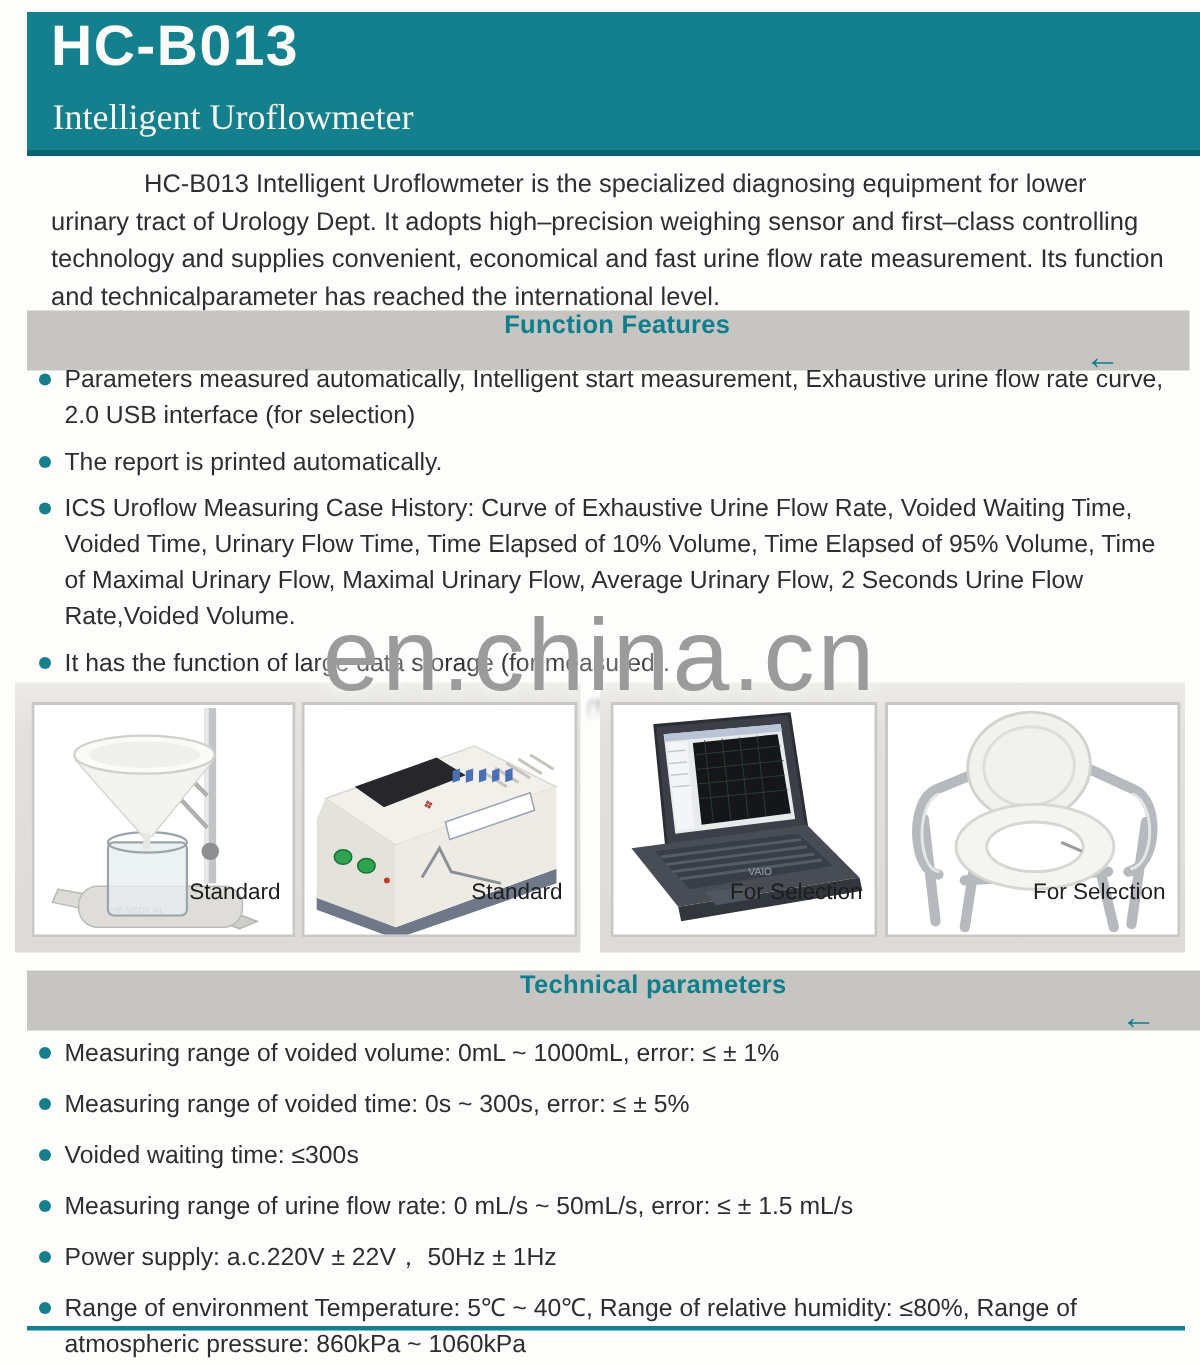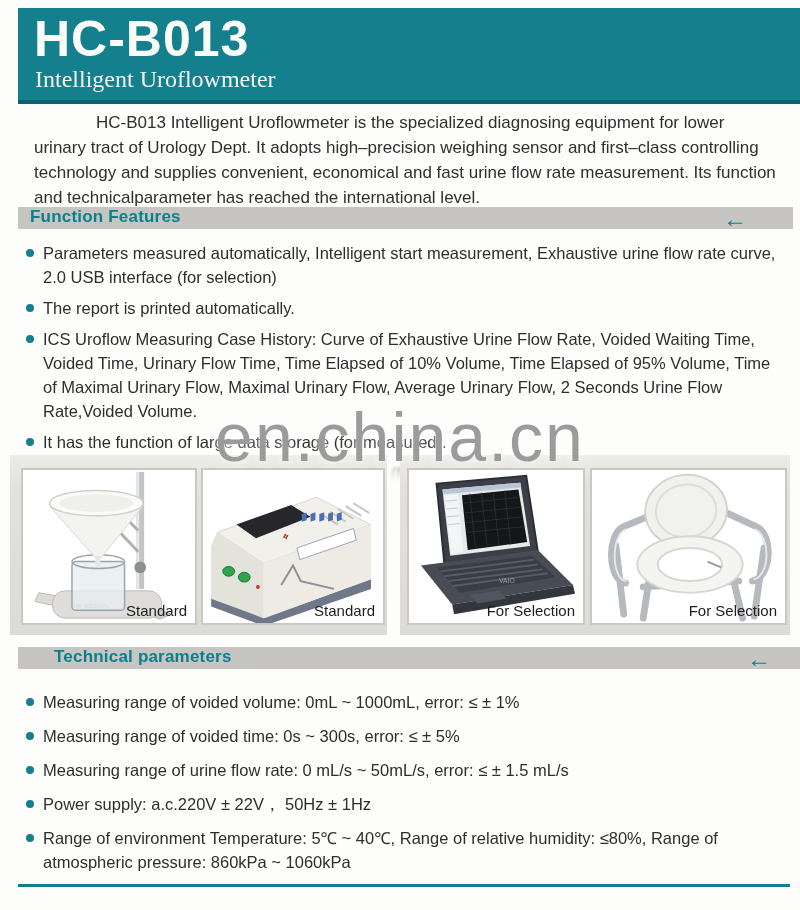--- a/index.html
+++ b/index.html
@@ -7,35 +7,35 @@
     position:relative;width:800px;height:910px;background:#fdfdfc;overflow:hidden;
     font-family:"Liberation Sans", sans-serif;color:#333;
   }
   
   .hdr{
     position:absolute;left:18px;top:8px;right:0;height:92px;
     background:#15808d;border-bottom:4px solid #0a6470;
   }
   .hdr-model{
     position:absolute;left:16px;top:2px;margin:0;
-    font-size:50px;font-weight:bold;color:#fbfbf7;letter-spacing:1px;
+    font-size:38px;font-weight:bold;color:#fbfbf7;letter-spacing:1px;
   }
   .hdr-sub{
     position:absolute;left:17px;top:58px;margin:0;
     font-family:"Liberation Serif", serif;font-size:24px;color:#f4f4ee;font-weight:normal;
   }
   
   .intro{
     position:absolute;left:34px;top:110px;width:745px;margin:0;
     font-size:17px;line-height:25px;color:#2f2f2f;text-indent:62px;
   }
   
   .secbar{
-    position:absolute;left:18px;width:775px;height:22px;
-    background:#c6c5c2;display:flex;align-items:flex-start;
+    position:absolute;left:18px;width:775px;height:40px;
+    background:#c6c5c2;display:flex;align-items:center;flex-direction:column;
   }
   .secbar .sec-title{
     margin-left:12px;font-size:17px;font-weight:bold;color:#0b7f8d;letter-spacing:.2px;
   }
   .secbar .sec-arrow{
     margin-left:auto;margin-right:46px;font-size:24px;line-height:1;color:#0b7f8d;font-weight:bold;
   }
   .bar-features{top:207px;}
   .bar-tech{top:647px;padding-left:24px;}
   
@@ -71,21 +71,21 @@
   .band-right{left:400px;width:390px;}
   .pbox{
     position:absolute;top:468px;height:157px;z-index:2;background:#fff;
     border:2px solid #c9c8c4;box-sizing:border-box;
   }
   .pbox-1{left:21px;width:176px;}
   .pbox-2{left:201px;width:184px;}
   .pbox-3{left:407px;width:178px;}
   .pbox-4{left:590px;width:197px;}
   .pbox .plabel{
-    position:absolute;right:8px;bottom:4px;font-size:15px;color:#1d1d1d;
+    position:absolute;right:8px;bottom:20px;font-size:15px;color:#1d1d1d;
   }
   .pbox svg{position:absolute;left:0;top:0;width:100%;height:100%;}
   
   .bottom-rule{
     position:absolute;left:18px;top:884px;width:772px;height:3px;background:#15808d;
   }
 </style>
 </head>
 <body>
 
@@ -233,20 +233,21 @@
   </figure>
 
   <div class="secbar bar-tech">
     <span class="sec-title">Technical parameters</span>
     <span class="sec-arrow">←</span>
   </div>
 
   <ul class="blist tech-list">
     <li><span>Measuring range of voided volume: 0mL ~ 1000mL, error: ≤ ± 1%</span></li>
     <li><span>Measuring range of voided time: 0s ~ 300s, error: ≤ ± 5%</span></li>
+    <li><span>Voided waiting time: ≤300s</span></li>
     <li><span>Measuring range of urine flow rate: 0 mL/s ~ 50mL/s, error: ≤ ± 1.5 mL/s</span></li>
     <li><span>Power supply: a.c.220V ± 22V， 50Hz ± 1Hz</span></li>
     <li><span>Range of environment Temperature: 5℃ ~ 40℃, Range of relative humidity: ≤80%, Range of atmospheric pressure: 860kPa ~ 1060kPa</span></li>
   </ul>
 
   <div class="bottom-rule"></div>
 
 </div>
 
 </body></html>

